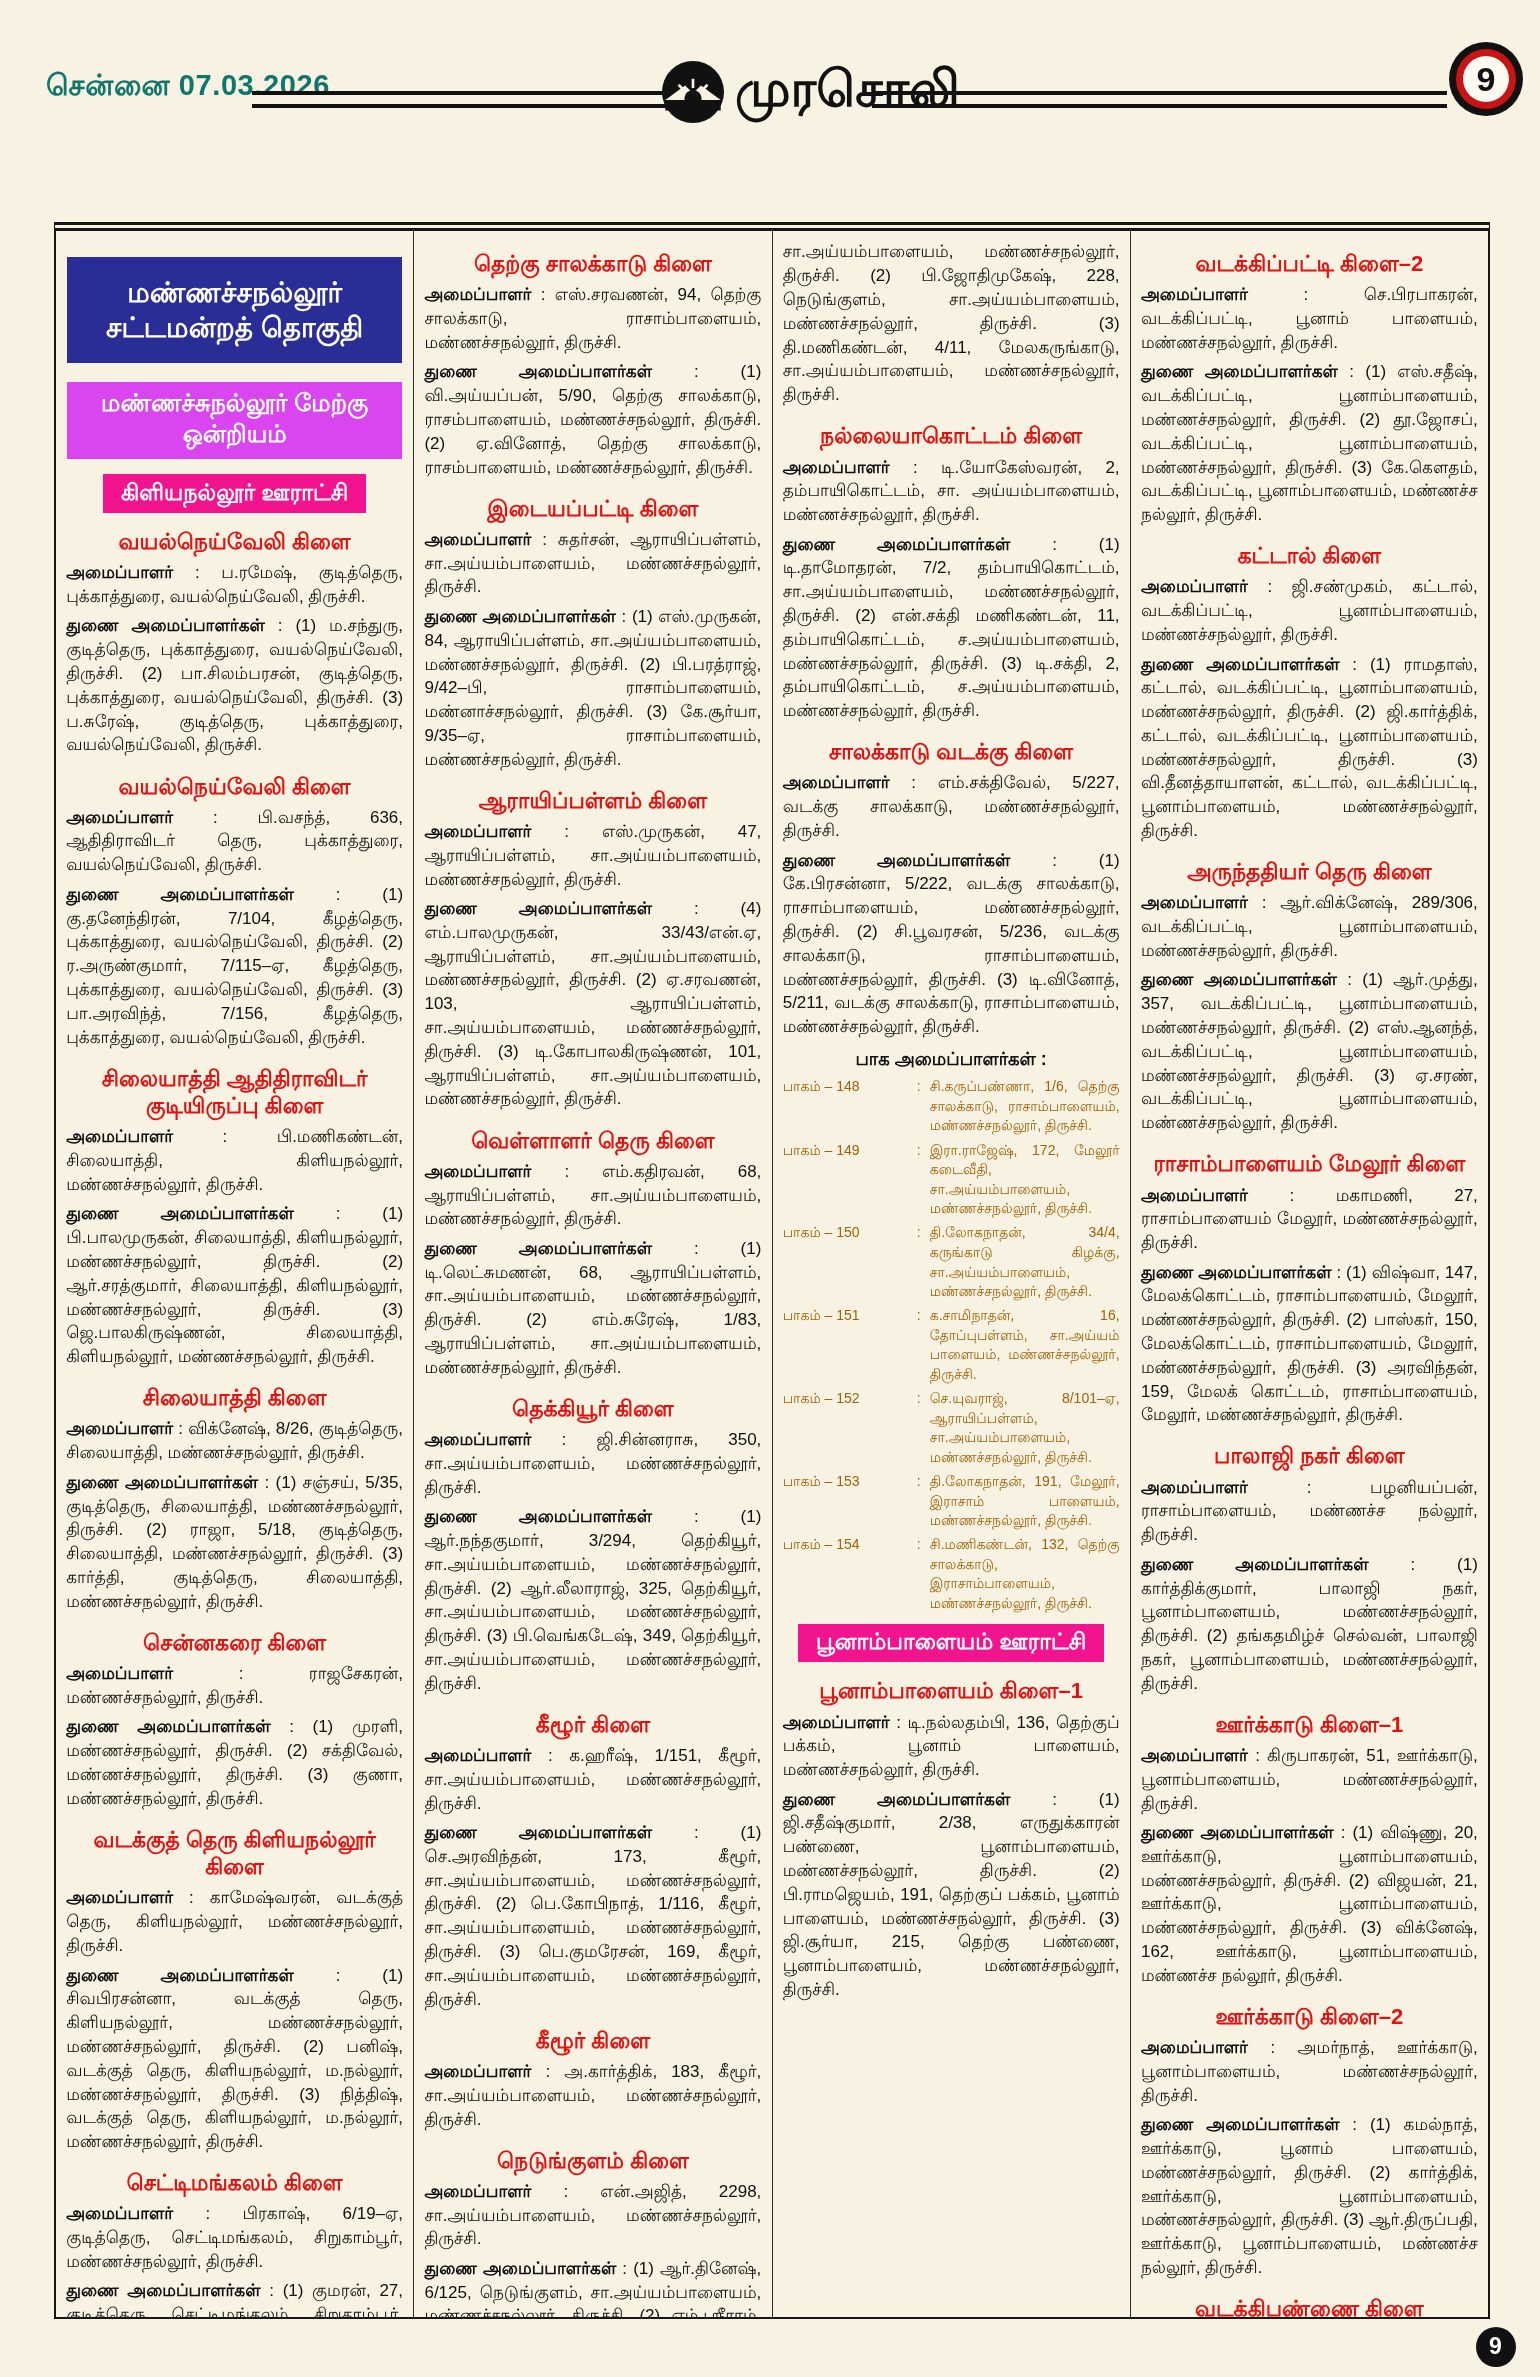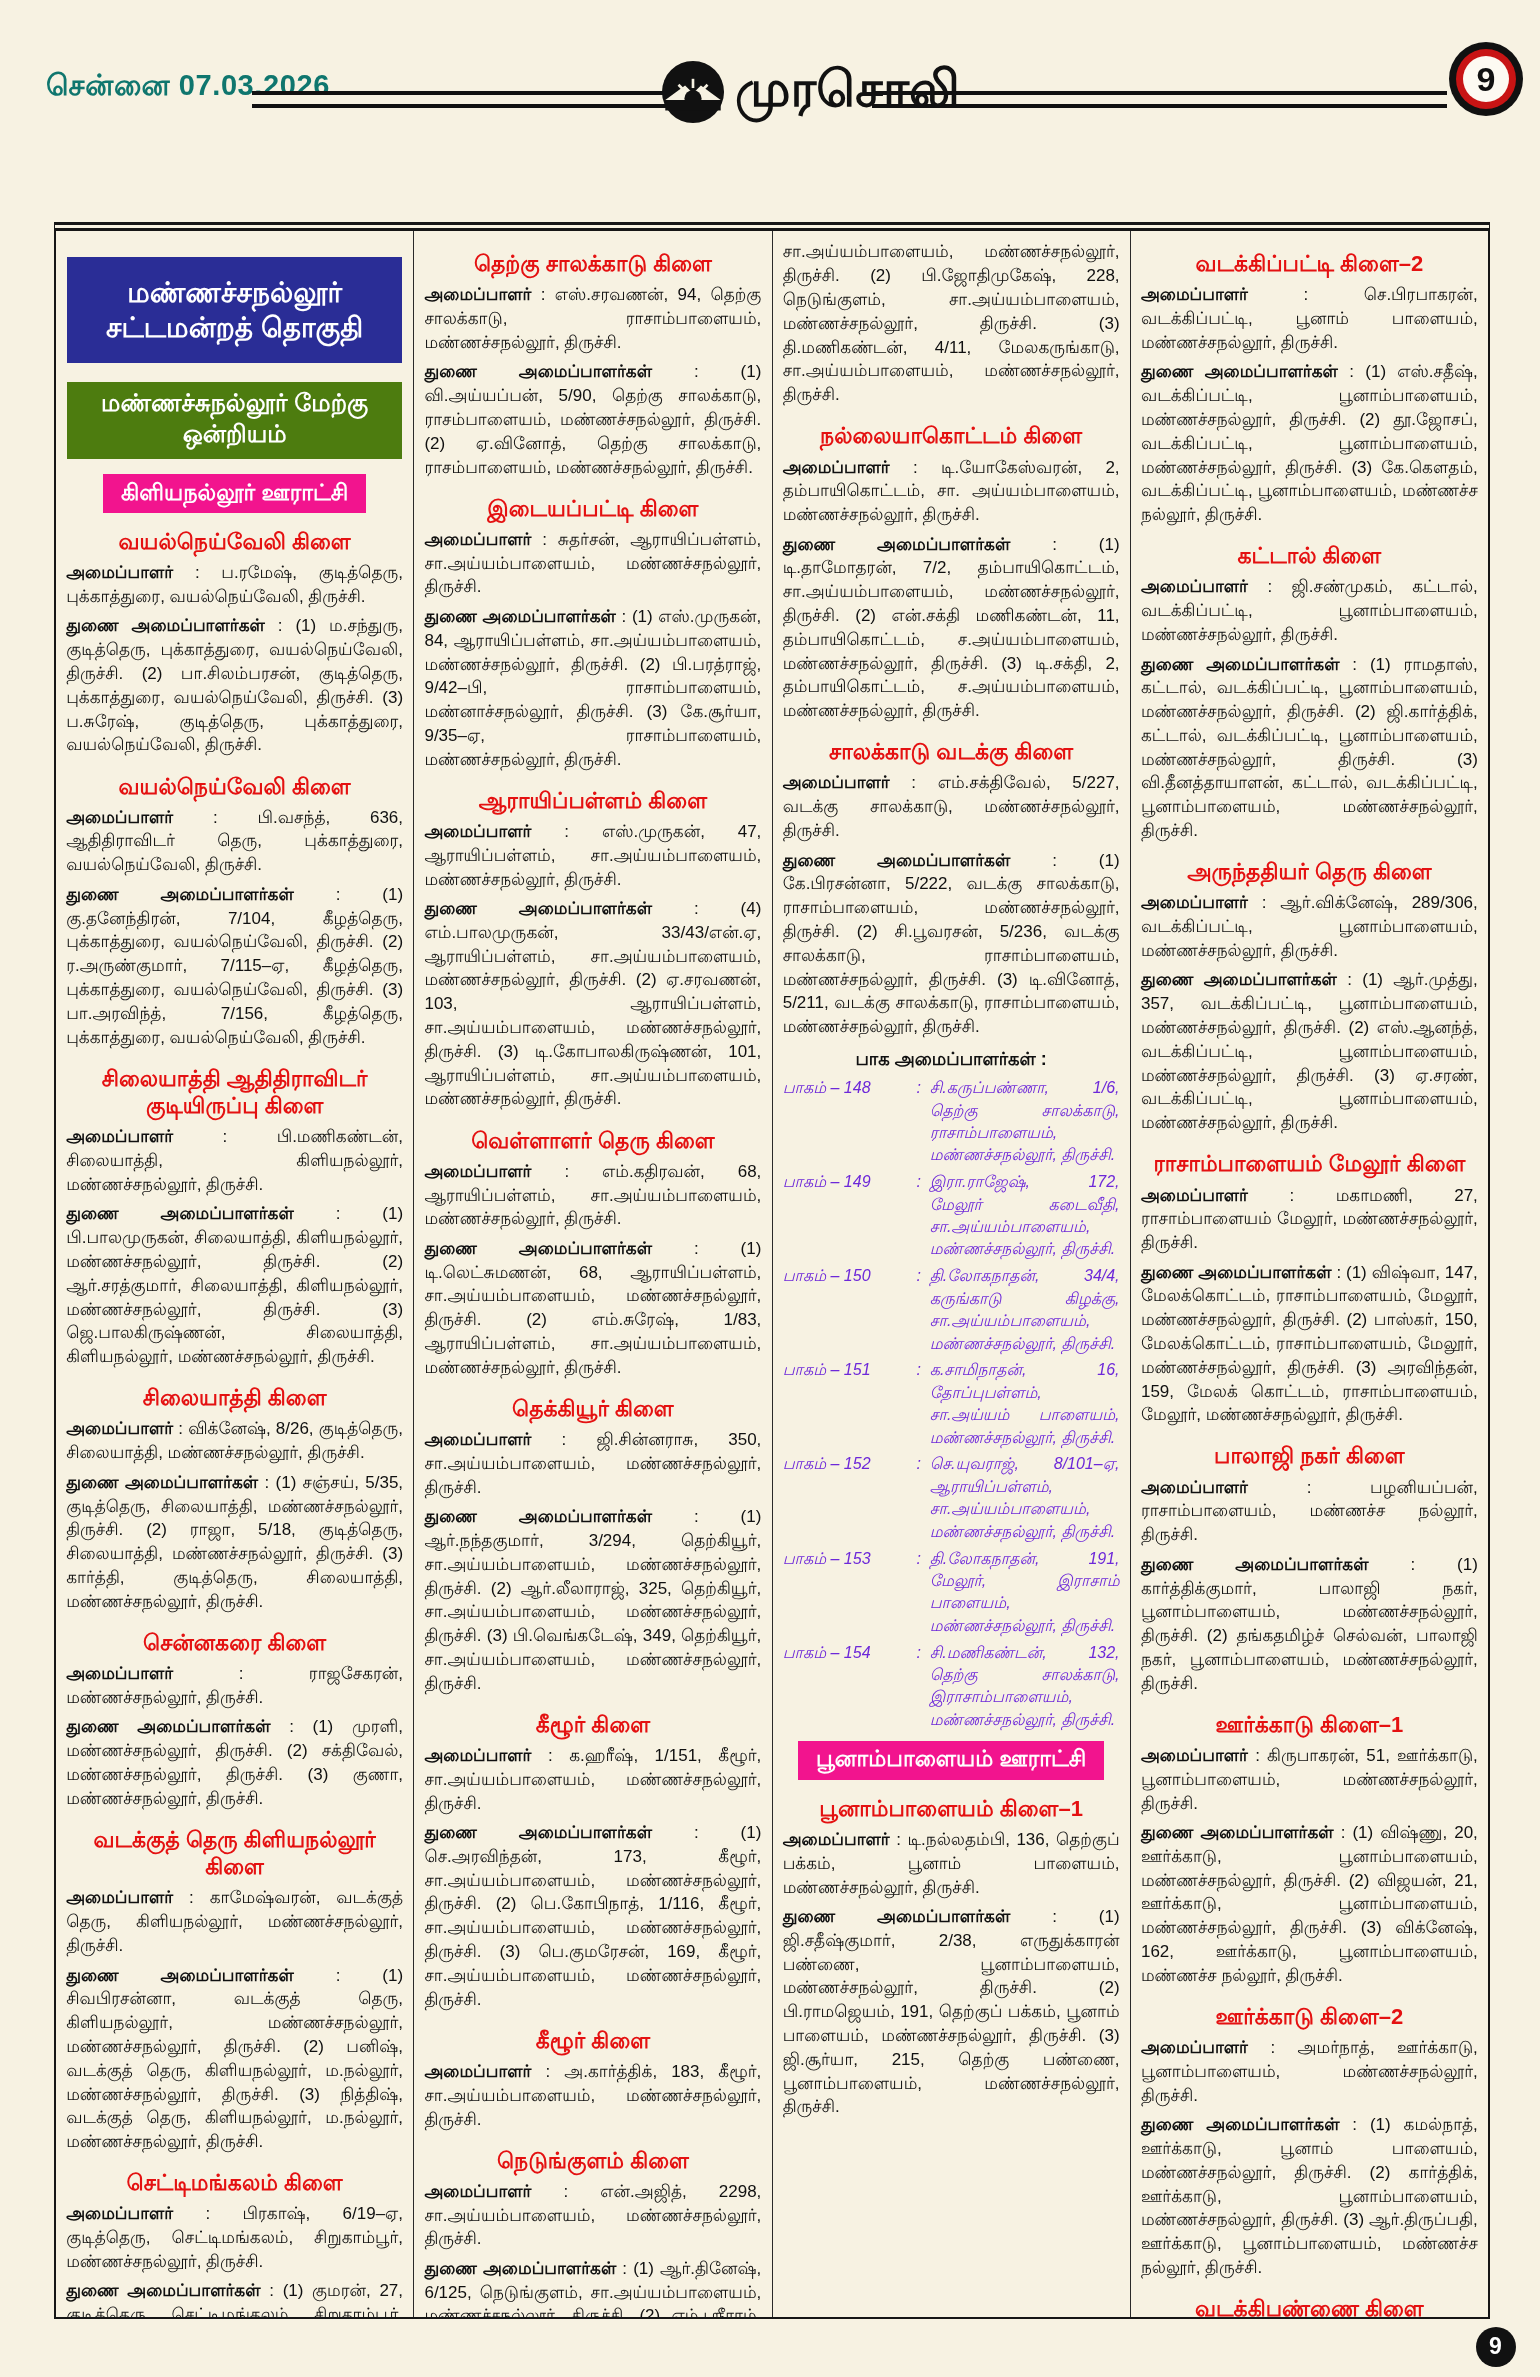--- a/index.html
+++ b/index.html
@@ -23,30 +23,30 @@
 
   
   #frame { position:absolute; left:54px; top:222px; width:1436px; height:2097px;
            border:2.6px solid #161616; border-top:9px double #161616; background:#f7f2e2; display:flex; }
   .col { flex:1 1 0; padding:3.8px 10.2px 6.4px; overflow:hidden; }
   .col + .col { border-left:1.9px solid #2a2a2a; }
 
   
   .banner-blue { background:#2a2d96; color:#fff; font-weight:bold; font-size:28px; line-height:1.25;
                  text-align:center; padding:18px 21px; margin:22px 1.3px 19px; }
-  .banner-red  { background:#4d7c0f; color:#fff; font-weight:bold; font-size:24px; text-align:center;
+  .banner-red  { background:#d946ef; color:#fff; font-weight:bold; font-size:24px; text-align:center;
                  padding:7.7px 5.1px; margin:0 1.3px 15.3px; }
   .banner-pink { display:block; width:fit-content; margin:10.2px auto 3.8px; background:#f2148e; color:#fff;
                  font-weight:bold; font-size:22.4px; padding:5.1px 18px; }
 
   .sec-head { color:#e41111; font-weight:bold; font-size:22px; text-align:center; margin:15.3px 0 5.1px; line-height:1.25; }
   .para { font-size:17px; line-height:1.40; color:#101010; text-align:justify; margin:5.7px 0; }
   .para .lbl { font-weight:bold; }
   .parts-head { font-weight:bold; font-size:18px; text-align:center; margin:10.2px 0 5.1px; color:#101010; }
-  .part-row { display:flex; font-size:16px; line-height:1.40; color:#6d28d9; margin:4.5px 0;font-style:italic; }
+  .part-row { display:flex; font-size:14px; line-height:1.40; color:#a16207; margin:4.5px 0; }
   .part-lab { flex:0 0 125px; }
   .part-col { flex:0 0 22px; text-align:center; }
   .part-txt { flex:1 1 auto; text-align:justify; }
 
   .foot-circle { position:absolute; right:25.5px; bottom:10.2px; width:40px; height:40px; border-radius:50%;
                  background:#111; color:#fff; font-weight:bold; font-size:23px;
                  display:flex; align-items:center; justify-content:center; }
 </style>
 </head>
 <body>

